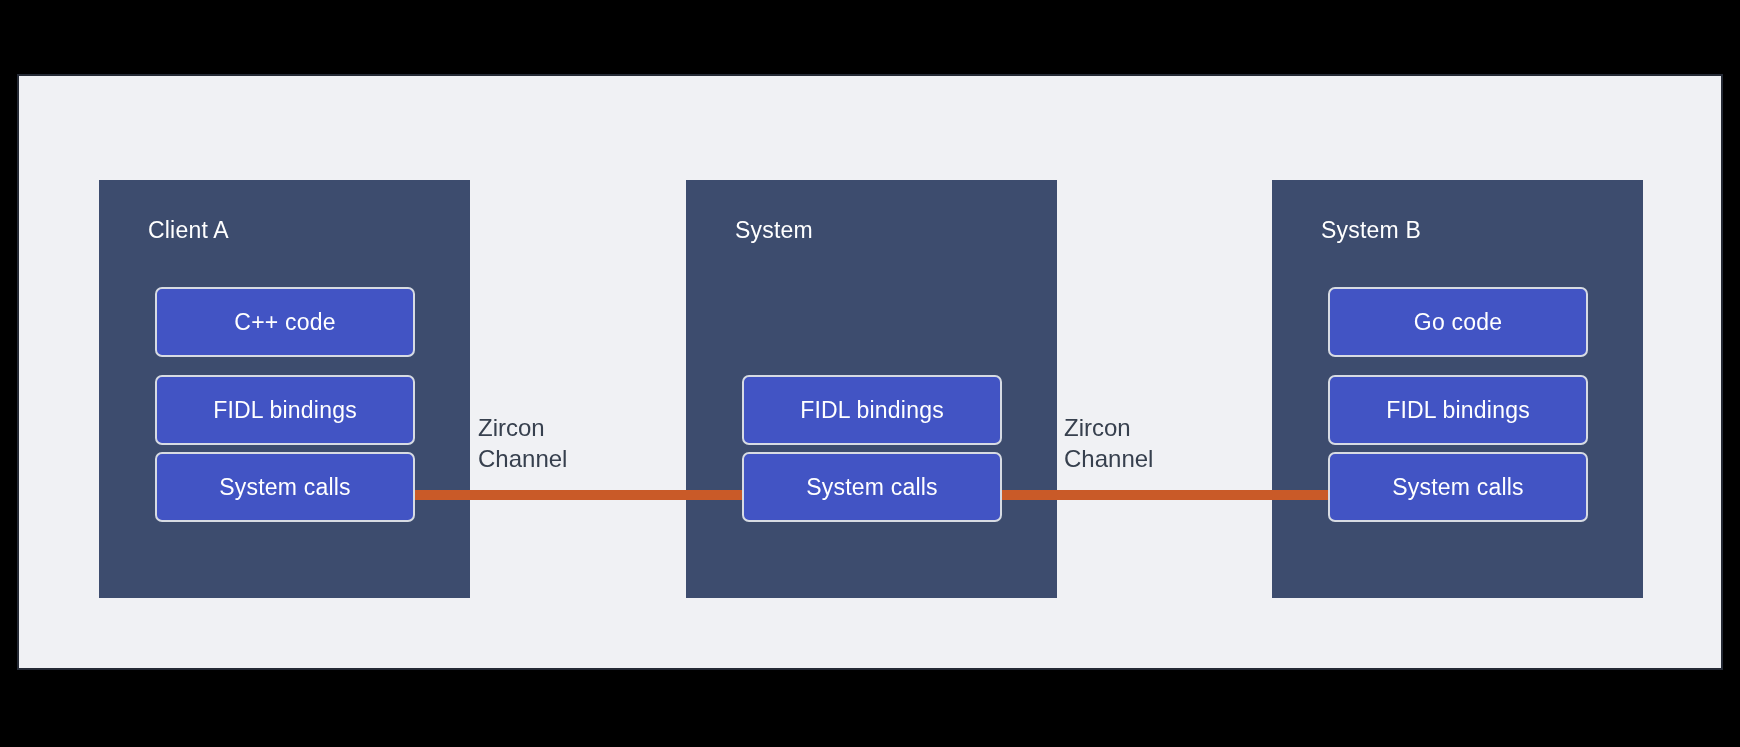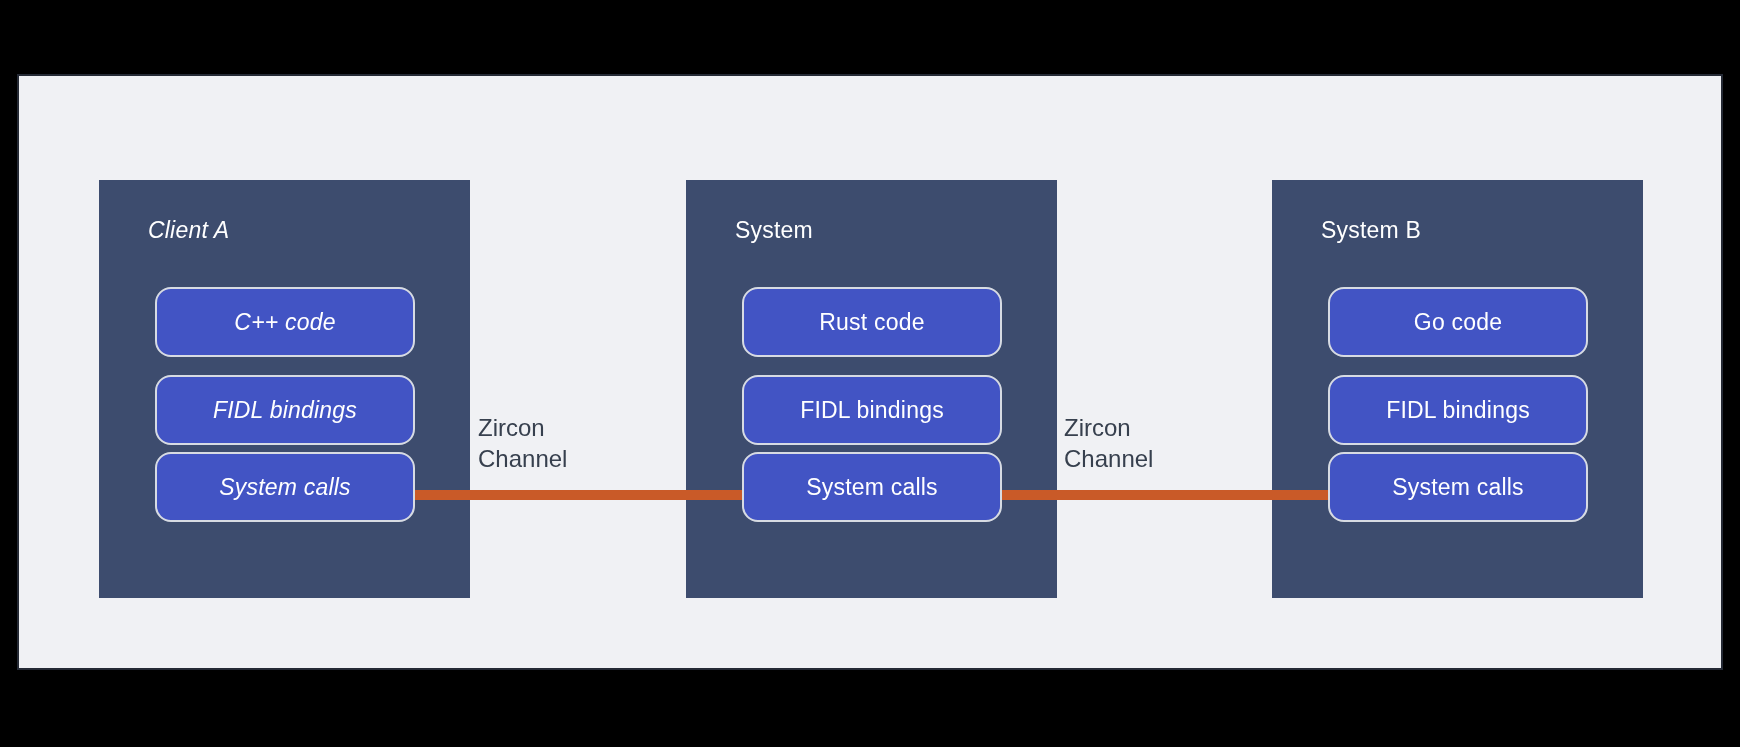--- a/index.html
+++ b/index.html
@@ -25,42 +25,42 @@
     background: #f0f1f4;
     border: 2px solid #252a35;
   }
   .panel {
     position: absolute;
     top: 104px;
     width: 371px;
     height: 418px;
     background: #3d4c6e;
   }
-  .panel-a      { left: 80px; font-style: italic; }
+  .panel-a      { left: 80px; }
   .panel-server { left: 667px; }
   .panel-b      { left: 1253px; }
   .panel-title {
     position: absolute;
     left: 49px;
     top: 36px;
     font-size: 23px;
     line-height: 28px;
     color: #ffffff;
     letter-spacing: 0.2px;
     white-space: nowrap;
   }
   .box {
     position: absolute;
     left: 56px;
     width: 260px;
     height: 70px;
     box-sizing: border-box;
     background: #4254c4;
     border: 2px solid #d7dbe3;
-    border-radius: 16px;
+    border-radius: 7px;
     display: flex;
     align-items: center;
     justify-content: center;
     color: #ffffff;
     font-size: 23px;
     letter-spacing: 0.2px;
     white-space: nowrap;
   }
   .box-1 { top: 107px; }
   .box-2 { top: 195px; text-align: right; }
@@ -93,21 +93,20 @@
 
     <section class="panel panel-a">
       <div class="panel-title">Client A</div>
       <div class="box box-1">C++ code</div>
       <div class="box box-2">FIDL bindings</div>
       <div class="box box-3">System calls</div>
     </section>
 
     <section class="panel panel-server">
       <div class="panel-title">System</div>
-      <div class="box box-1">Rust code</div>
       <div class="box box-2">FIDL bindings</div>
       <div class="box box-3">System calls</div>
     </section>
 
     <section class="panel panel-b">
       <div class="panel-title">System B</div>
       <div class="box box-1">Go code</div>
       <div class="box box-2">FIDL bindings</div>
       <div class="box box-3">System calls</div>
     </section>

